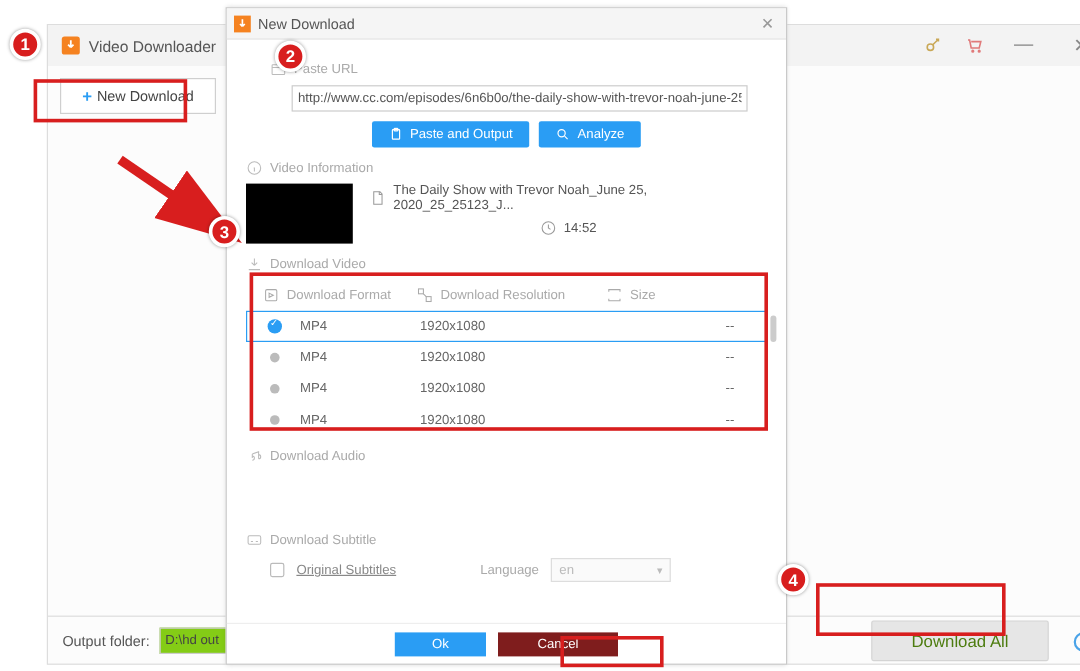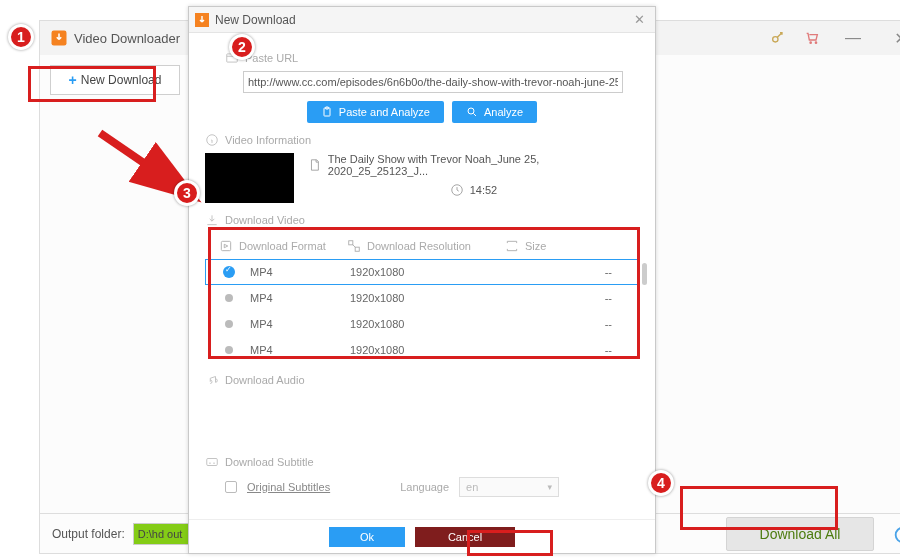--- a/index.html
+++ b/index.html
@@ -128,21 +128,21 @@
         </svg>
       <span>Paste URL</span>
     </div>
     <input class="url-input" value="http://www.cc.com/episodes/6n6b0o/the-daily-show-with-trevor-noah-june-25--2020---jon-stewart-s" style="">
     <div class="btn-row">
       <button class="blue-btn">
         <svg viewBox="0 0 24 24" fill="none" stroke="currentColor" stroke-width="2">
             <rect x="6" y="4" width="12" height="16" rx="1"></rect>
             <rect x="9" y="2" width="6" height="4" rx="1"></rect>
           </svg>
-        <span>Paste and Analyze</span>
+        <span>Paste and Output</span>
       </button>
       <button class="blue-btn">
         <svg viewBox="0 0 24 24" fill="none" stroke="currentColor" stroke-width="2">
             <circle cx="10" cy="10" r="6"></circle>
             <path d="M15 15l5 5"></path>
           </svg>
         <span>Analyze</span>
       </button>
     </div>
 
@@ -243,21 +243,21 @@
     <div class="sec-head">
       <svg viewBox="0 0 24 24" fill="none" stroke="currentColor" stroke-width="1.5">
           <path d="M9 9v6M9 18a3 3 0 100-6M9 9l9-3v10M18 16a3 3 0 100-6"></path>
         </svg>
       <span>Download Audio</span>
     </div>
     <div class="audio-sec">
         <div class="empty-box"></div>
       </div>
 
-    <div class="sec-head" style="margin-top:22px">
+    <div class="sec-head" style="margin-top:10px">
       <svg viewBox="0 0 24 24" fill="none" stroke="currentColor" stroke-width="1.5">
           <rect x="3" y="6" width="18" height="12" rx="2"></rect>
           <path d="M7 14h3M14 14h3"></path>
         </svg>
       <span>Download Subtitle</span>
     </div>
     <div class="subtitle-row" style="margin-left:20px">
       <div class="chk"></div>
       <span class="underline">Original Subtitles</span>
       <span class="lang-label">Language</span>

